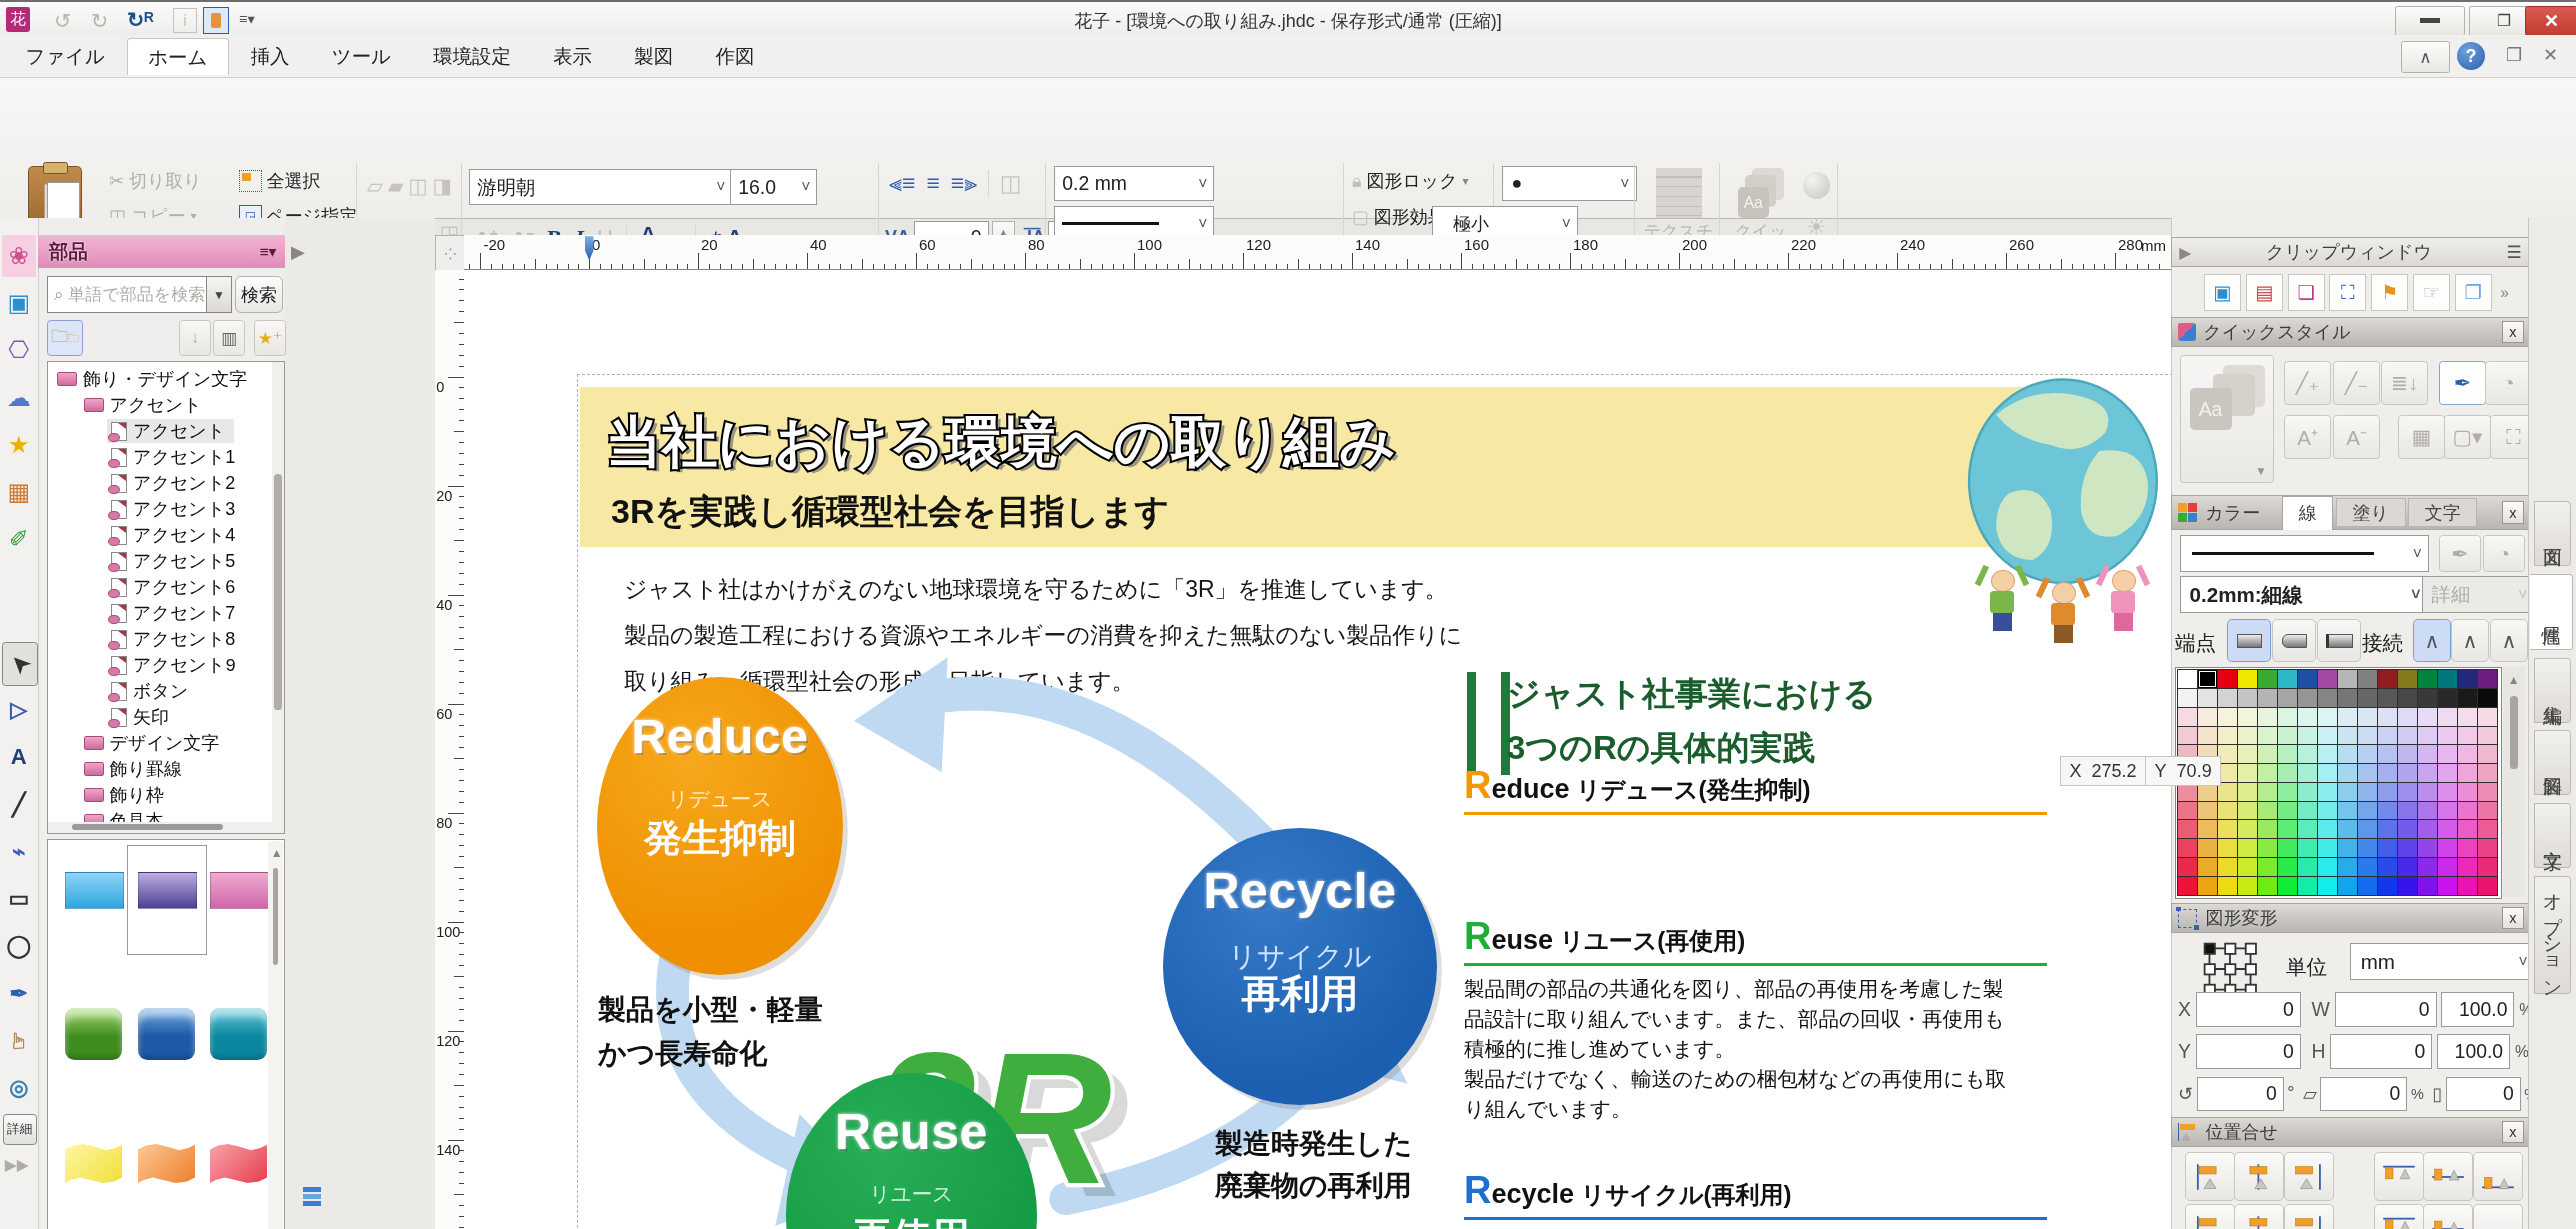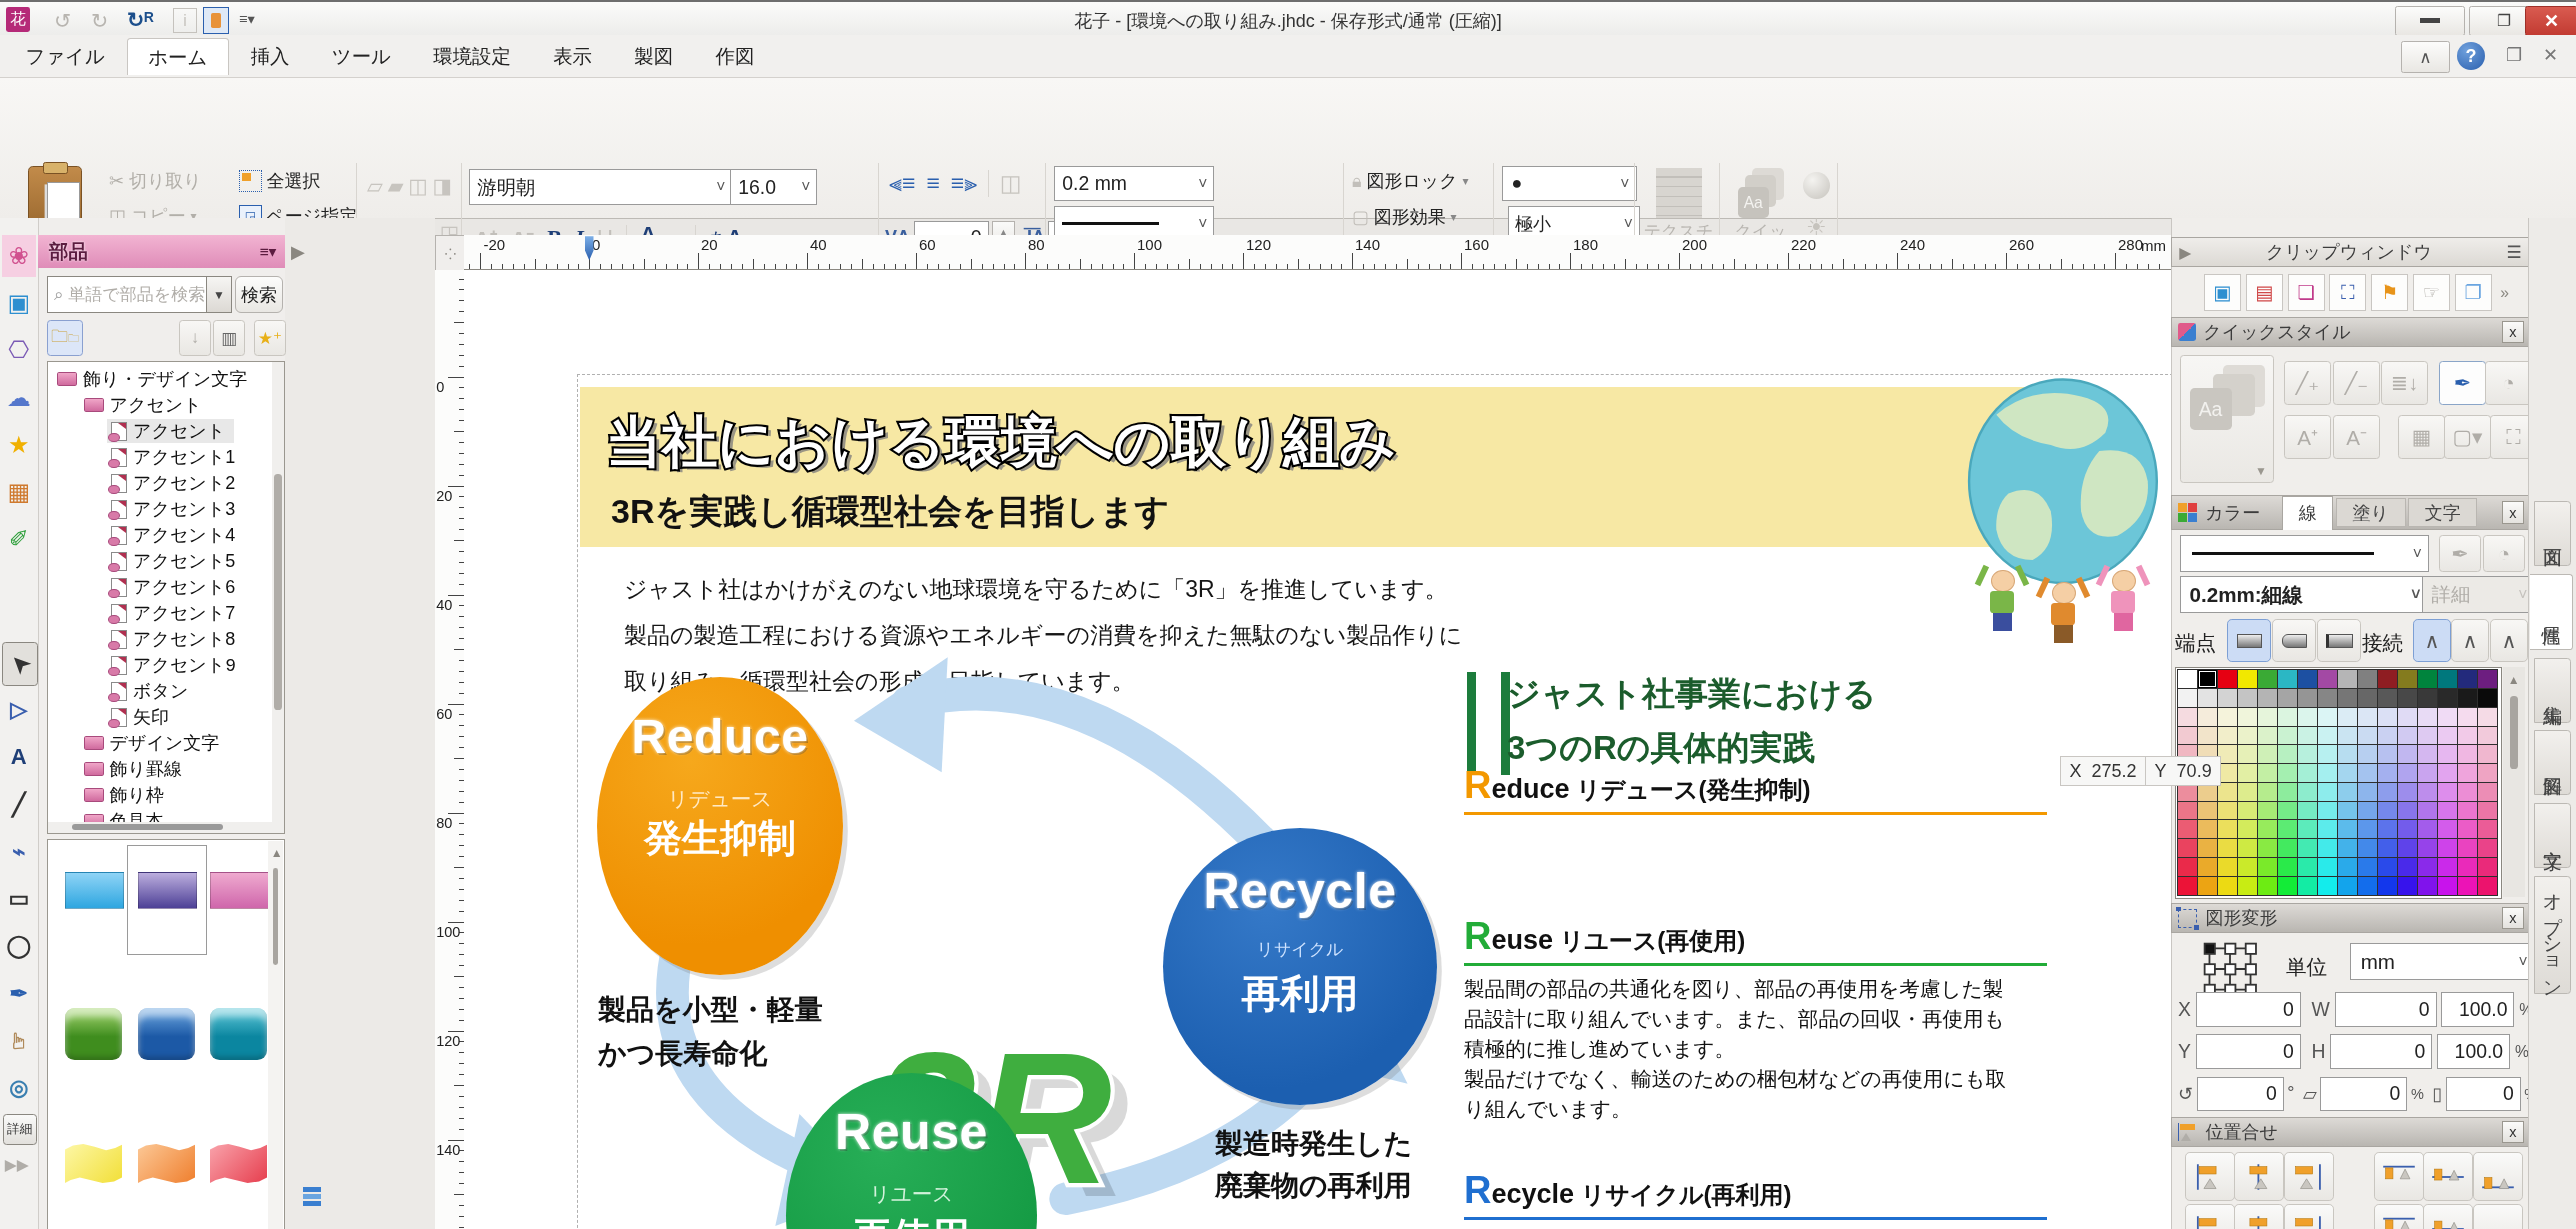--- a/index.html
+++ b/index.html
@@ -201,21 +201,21 @@
         <i>▼</i>
       </span>
   </div>
   <div class="launch" style="left:1473px"></div>
   <div class="vline" style="left:1493px"></div>
 
   <div class="abs combo" style="left:1502px;top:88px;width:124px;height:33px;font-size:18px;padding-left:8.5px">
       <span>●</span>
       <span class="caret">˅</span>
     </div>
-  <div class="abs combo" style="left:1508px;top:128px;width:124px;height:33px;font-size:18px;padding-left:6px">
+  <div class="abs combo" style="left:1432px;top:128px;width:124px;height:33px;font-size:18px;padding-left:20px">
       <span>極小</span>
       <span class="caret">˅</span>
     </div>
   <div class="abs flex" style="left:1507px;top:170px;gap:4.8px">
       <span style="font-size:20.6px;color:#caa23a;border-bottom:6px solid #111">◇</span>
       <span style="font-size:12px;color:#444">▼</span>
     </div>
   <div class="glabel" style="left:1503px">点の属性</div>
   <div class="launch" style="left:1613px"></div>
   <div class="vline" style="left:1634px"></div>
@@ -747,21 +747,21 @@
       <div>かつ長寿命化</div>
   </div>
 
   <svg style="position:absolute;left:402px;top:707px" width="303" height="260" viewBox="0 0 500 430">
     <text x="24" y="352" font-size="310" font-weight="bold" font-style="italic" font-family="Liberation Sans,sans-serif" fill="rgba(0,0,0,0.15)" transform="translate(14,10)">3R</text>
     <text x="10" y="340" font-size="310" font-weight="bold" font-style="italic" font-family="Liberation Sans,sans-serif" fill="#3fae3f" stroke="#ffffff" stroke-width="14" paint-order="stroke">3R</text>
   </svg>
 
   <div class="ellipse" style="left:699px;top:558px;width:274px;height:277px;background:radial-gradient(circle at 38% 28%,#3579c8,#1c5fb0 70%);box-shadow:4.8px 4.8px 0 rgba(120,120,120,.25)">
     <div class="en" style="top:34px;font-size:50px">Recycle</div>
-    <div class="kana" style="top:110px;font-size:17px;color:#cfe3ff">リサイクル</div>
+    <div class="kana" style="top:110px;font-size:28px;color:#cfe3ff">リサイクル</div>
     <div class="jp" style="top:139px;font-size:39px">再利用</div>
   </div>
   <div style="position:absolute;left:751px;top:853px;font-size:28px;font-weight:bold;line-height:42px;color:#111">
     <div>製造時発生した</div>
       <div>廃棄物の再利用</div>
   </div>
 
   <div class="ellipse" style="left:322px;top:803px;width:251px;height:285px;background:radial-gradient(circle at 38% 28%,#27ae57,#149a43 70%)">
     <div class="en" style="top:30px;font-size:50px">Reuse</div>
     <div class="kana" style="top:107px;font-size:20.6px;color:#d2f2db">リユース</div>

